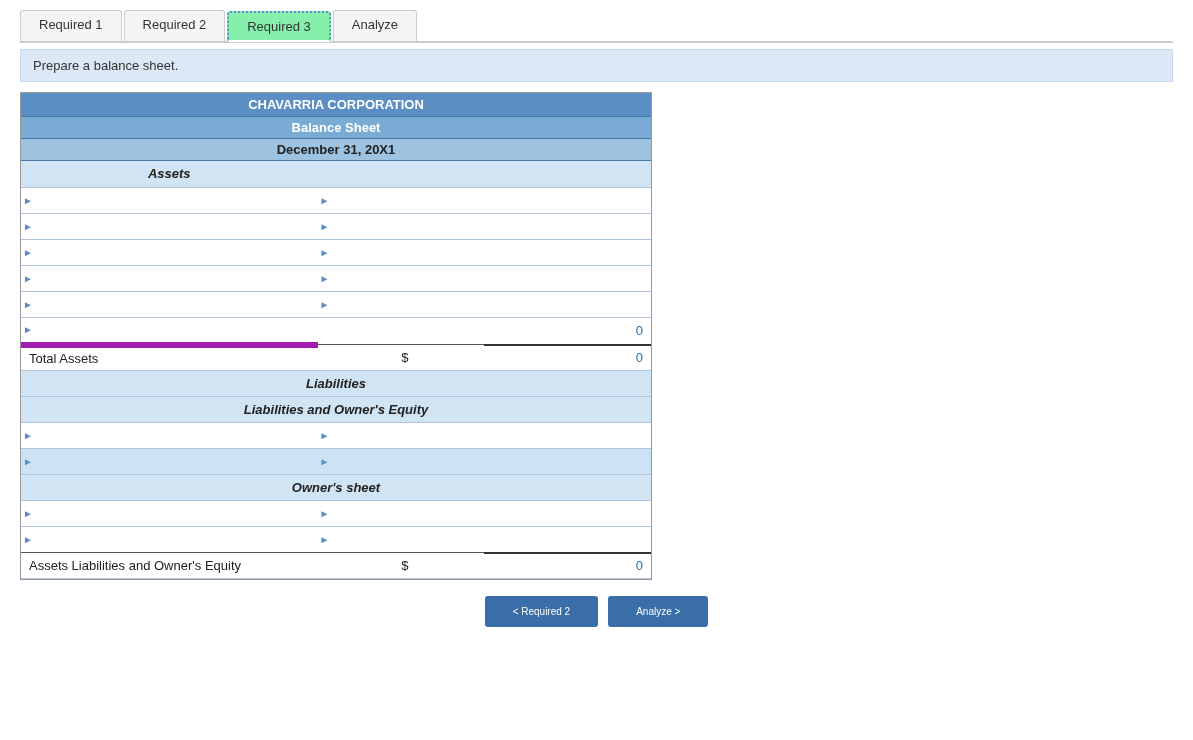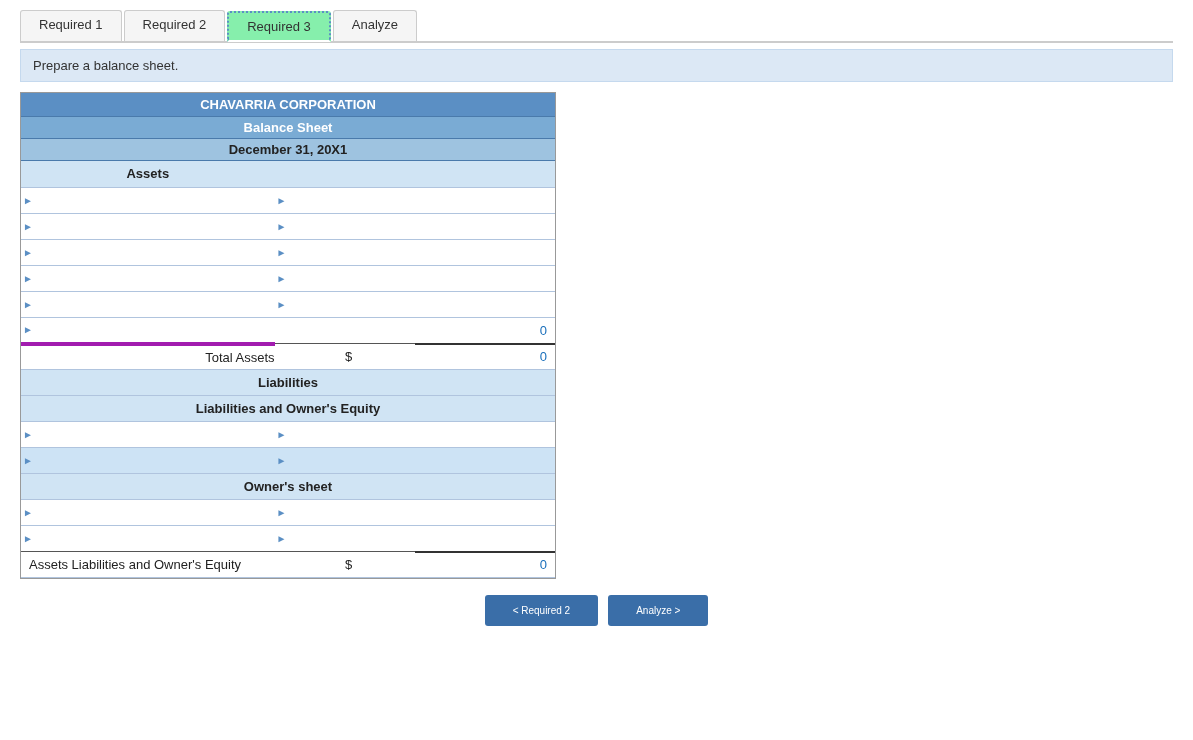--- a/index.html
+++ b/index.html
@@ -54,21 +54,21 @@
       padding: 8px 12px;
       margin-top: 6px;
       margin-bottom: 10px;
       font-size: 13px;
       color: #333;
       border: 1px solid #c5d9ee;
     }
 
     
     .balance-sheet-wrapper {
-      width: 536px;
+      width: 632px;
       border: 1px solid #999;
     }
 
     .bs-header-corp {
       background: #5b8fc4;
       color: #fff;
       font-weight: bold;
       text-align: center;
       padding: 4px 6px;
       font-size: 13px;
@@ -109,20 +109,21 @@
       vertical-align: middle;
     }
 
     
     .section-header td {
       background: #d0e4f4;
       font-weight: bold;
       text-align: center;
       padding: 3px 13px;
       color: #222;
+      font-style: italic;
     }
 
     
     .data-row td {
       background: #fff;
     }
 
     .col-label {
       width: 310px;
       border-right: 1px solid #999;
@@ -345,21 +346,21 @@
           </div>
         </td>
         <td class="col-amount1">
         </td>
         <td class="col-amount2" style="text-align:right; padding-right:8px; color:#1a6fbb;">
           <span>0</span>
         </td>
       </tr>
 
       <tr class="total-row">
-        <td class="col-label" style="border-top: 4px solid #a21caf; text-align: right;">
+        <td class="col-label" style="border-top: 6px solid #a21caf;">
           <span style="padding-left:8px;">Total Assets</span>
         </td>
         <td class="col-amount1" style="border-top: 1px solid #555; text-align:center; padding-left:4px;">
           <span class="dollar-sign">$</span>
         </td>
         <td class="col-amount2" style="border-top: 2px solid #333; text-align:right; padding-right:8px; color:#1a6fbb;">
           <span>0</span>
         </td>
       </tr>
 

